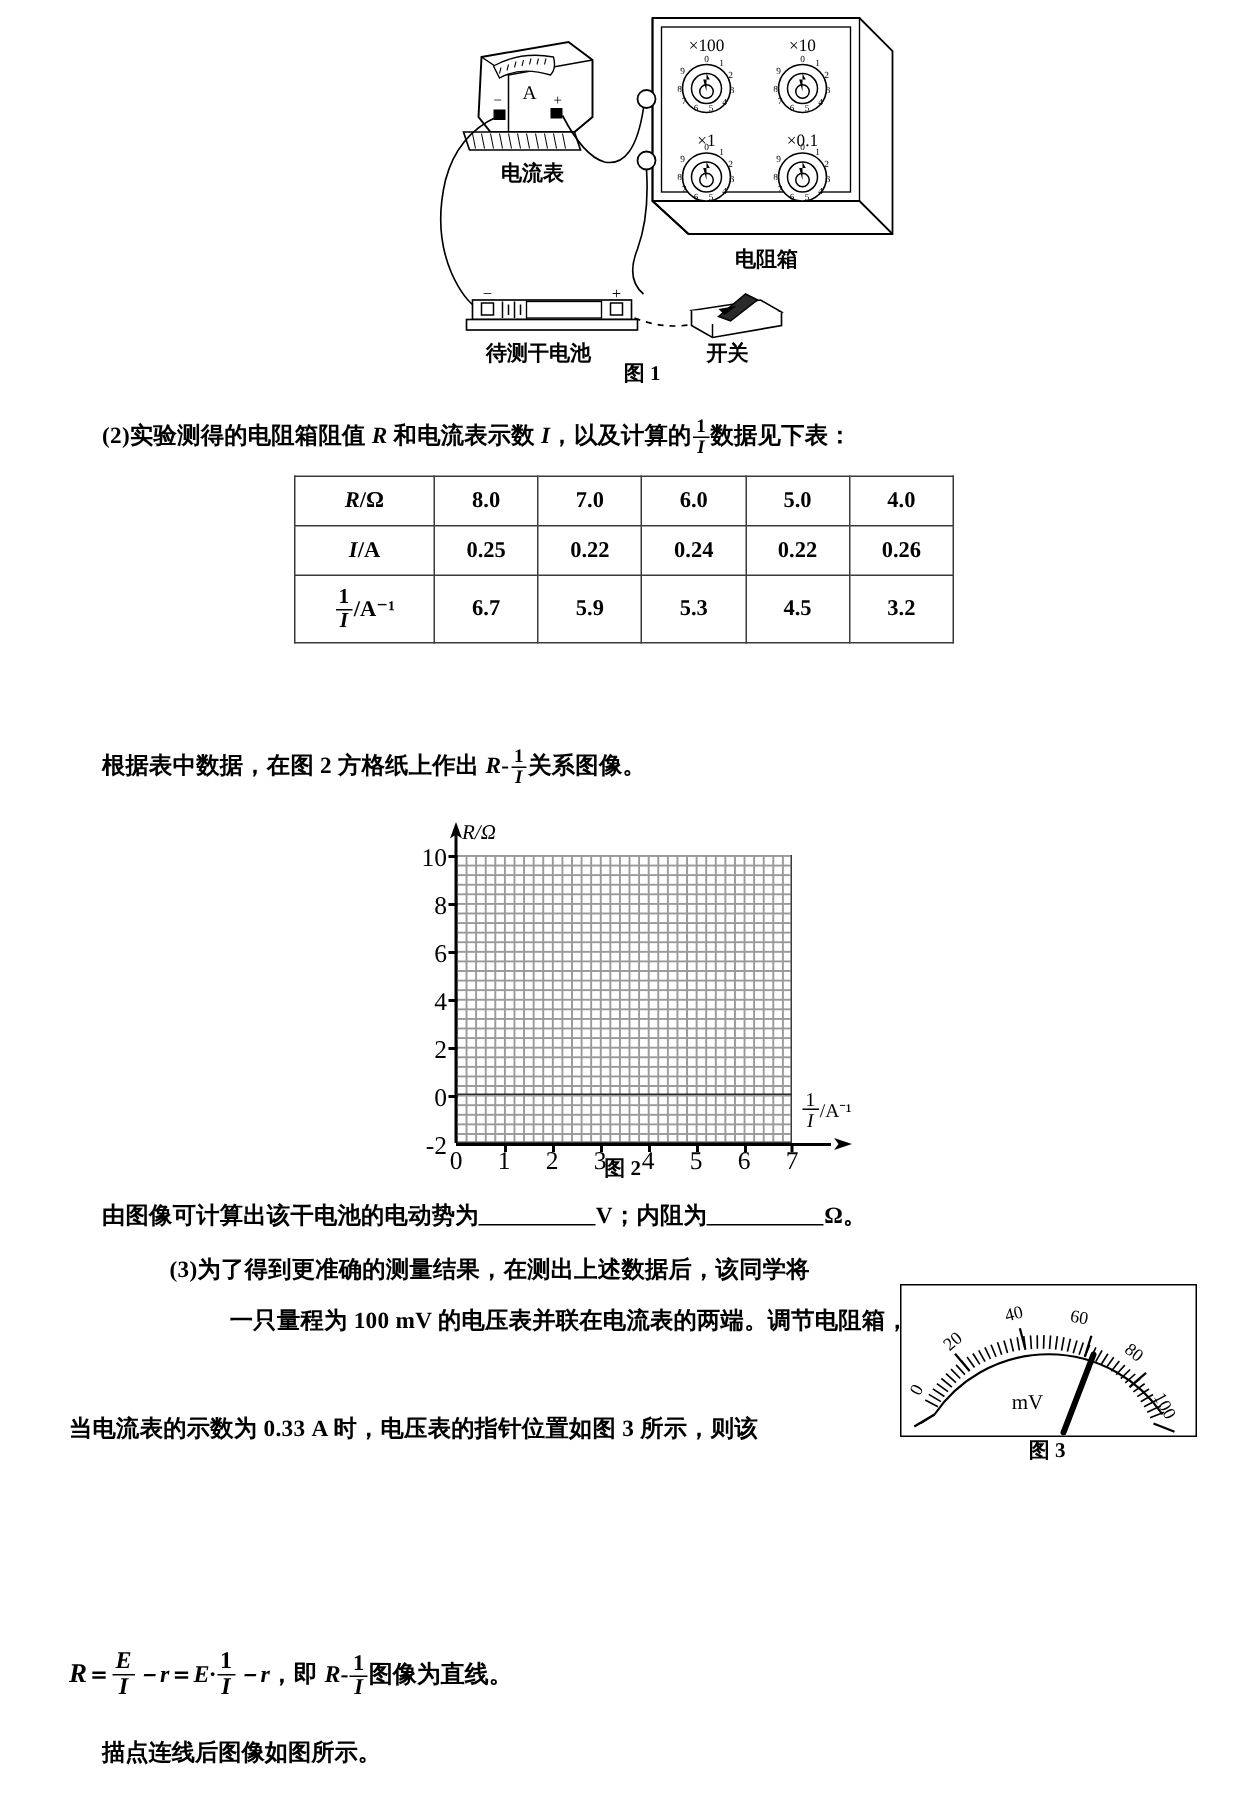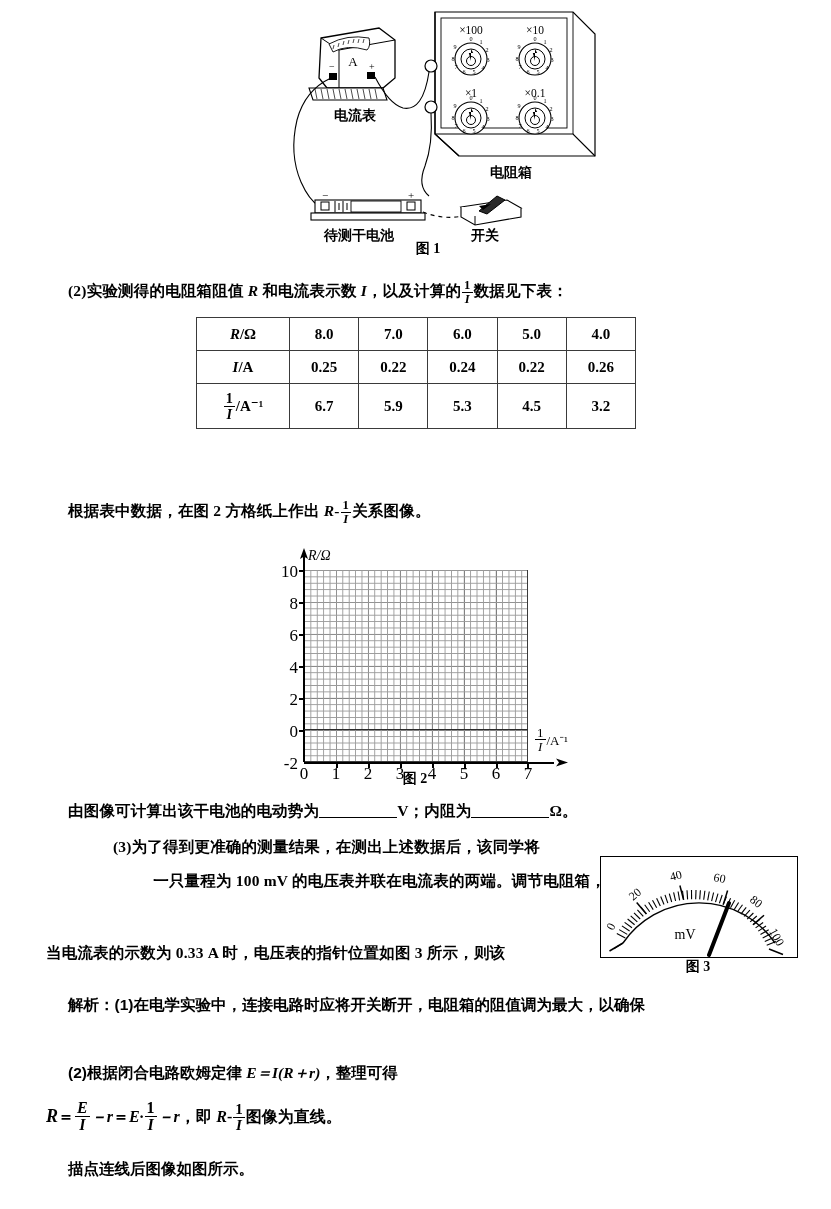--- a/index.html
+++ b/index.html
@@ -444,27 +444,21 @@
         <text x="168" y="74" font-size="12" font-family="Liberation Serif, serif" transform="rotate(62 168 74)">100</text>
 
         <text x="84" y="82" font-size="14" font-family="Liberation Serif, serif" text-anchor="middle">mV</text>
 
         <line x1="108" y1="98" x2="128" y2="46" stroke="#000" stroke-width="4" stroke-linecap="round"></line>
       </svg>
     </div>
     <div class="cap" style="left:58px; top:102px; width:80px;">图 3</div>
   </div>
 
-  <div class="sol" style="left:68px; top:988px; width:740px;">
-    <span style="font-family:'Liberation Sans',sans-serif;">解析：</span><span style="font-family:'Liberation Sans',sans-serif;">(1)在电学实验中，连接电路时应将开关断开，电阻箱的阻值调为最大，以确保</span>
-  </div>
-
-  <div class="sol" style="left:68px; top:1056px; width:740px; font-family:'Liberation Sans',sans-serif;">
-    <span>(2)根据闭合电路欧姆定律 </span><span class="italic" style="font-family:'Liberation Serif',serif;">E＝I(R＋r)</span><span>，整理可得</span>
-  </div>
+
 
   <div class="mathline" style="left:46px; top:1100px; width:700px; line-height:1;">
     <span class="serif-i" style="font-size:18px;">R</span><span>＝</span><span class="frac big" style="font-size:16px;"><span class="num italic">E</span><span class="den">I</span></span><span class="serif-i">－r</span><span>＝</span><span class="serif-i">E·</span><span class="frac big" style="font-size:16px;"><span class="num">1</span><span class="den">I</span></span><span class="serif-i">－r</span><span style="font-family:'Liberation Sans',sans-serif;">，即 </span><span class="serif-i">R</span><span>-</span><span class="frac" style="font-size:15px;"><span class="num">1</span><span class="den">I</span></span><span style="font-family:'Liberation Sans',sans-serif;">图像为直线。</span>
   </div>
 
   <div class="sol" style="left:68px; top:1152px; width:700px; font-family:'Liberation Sans',sans-serif;">描点连线后图像如图所示。</div>
 
 </div>
 
 </body></html>

